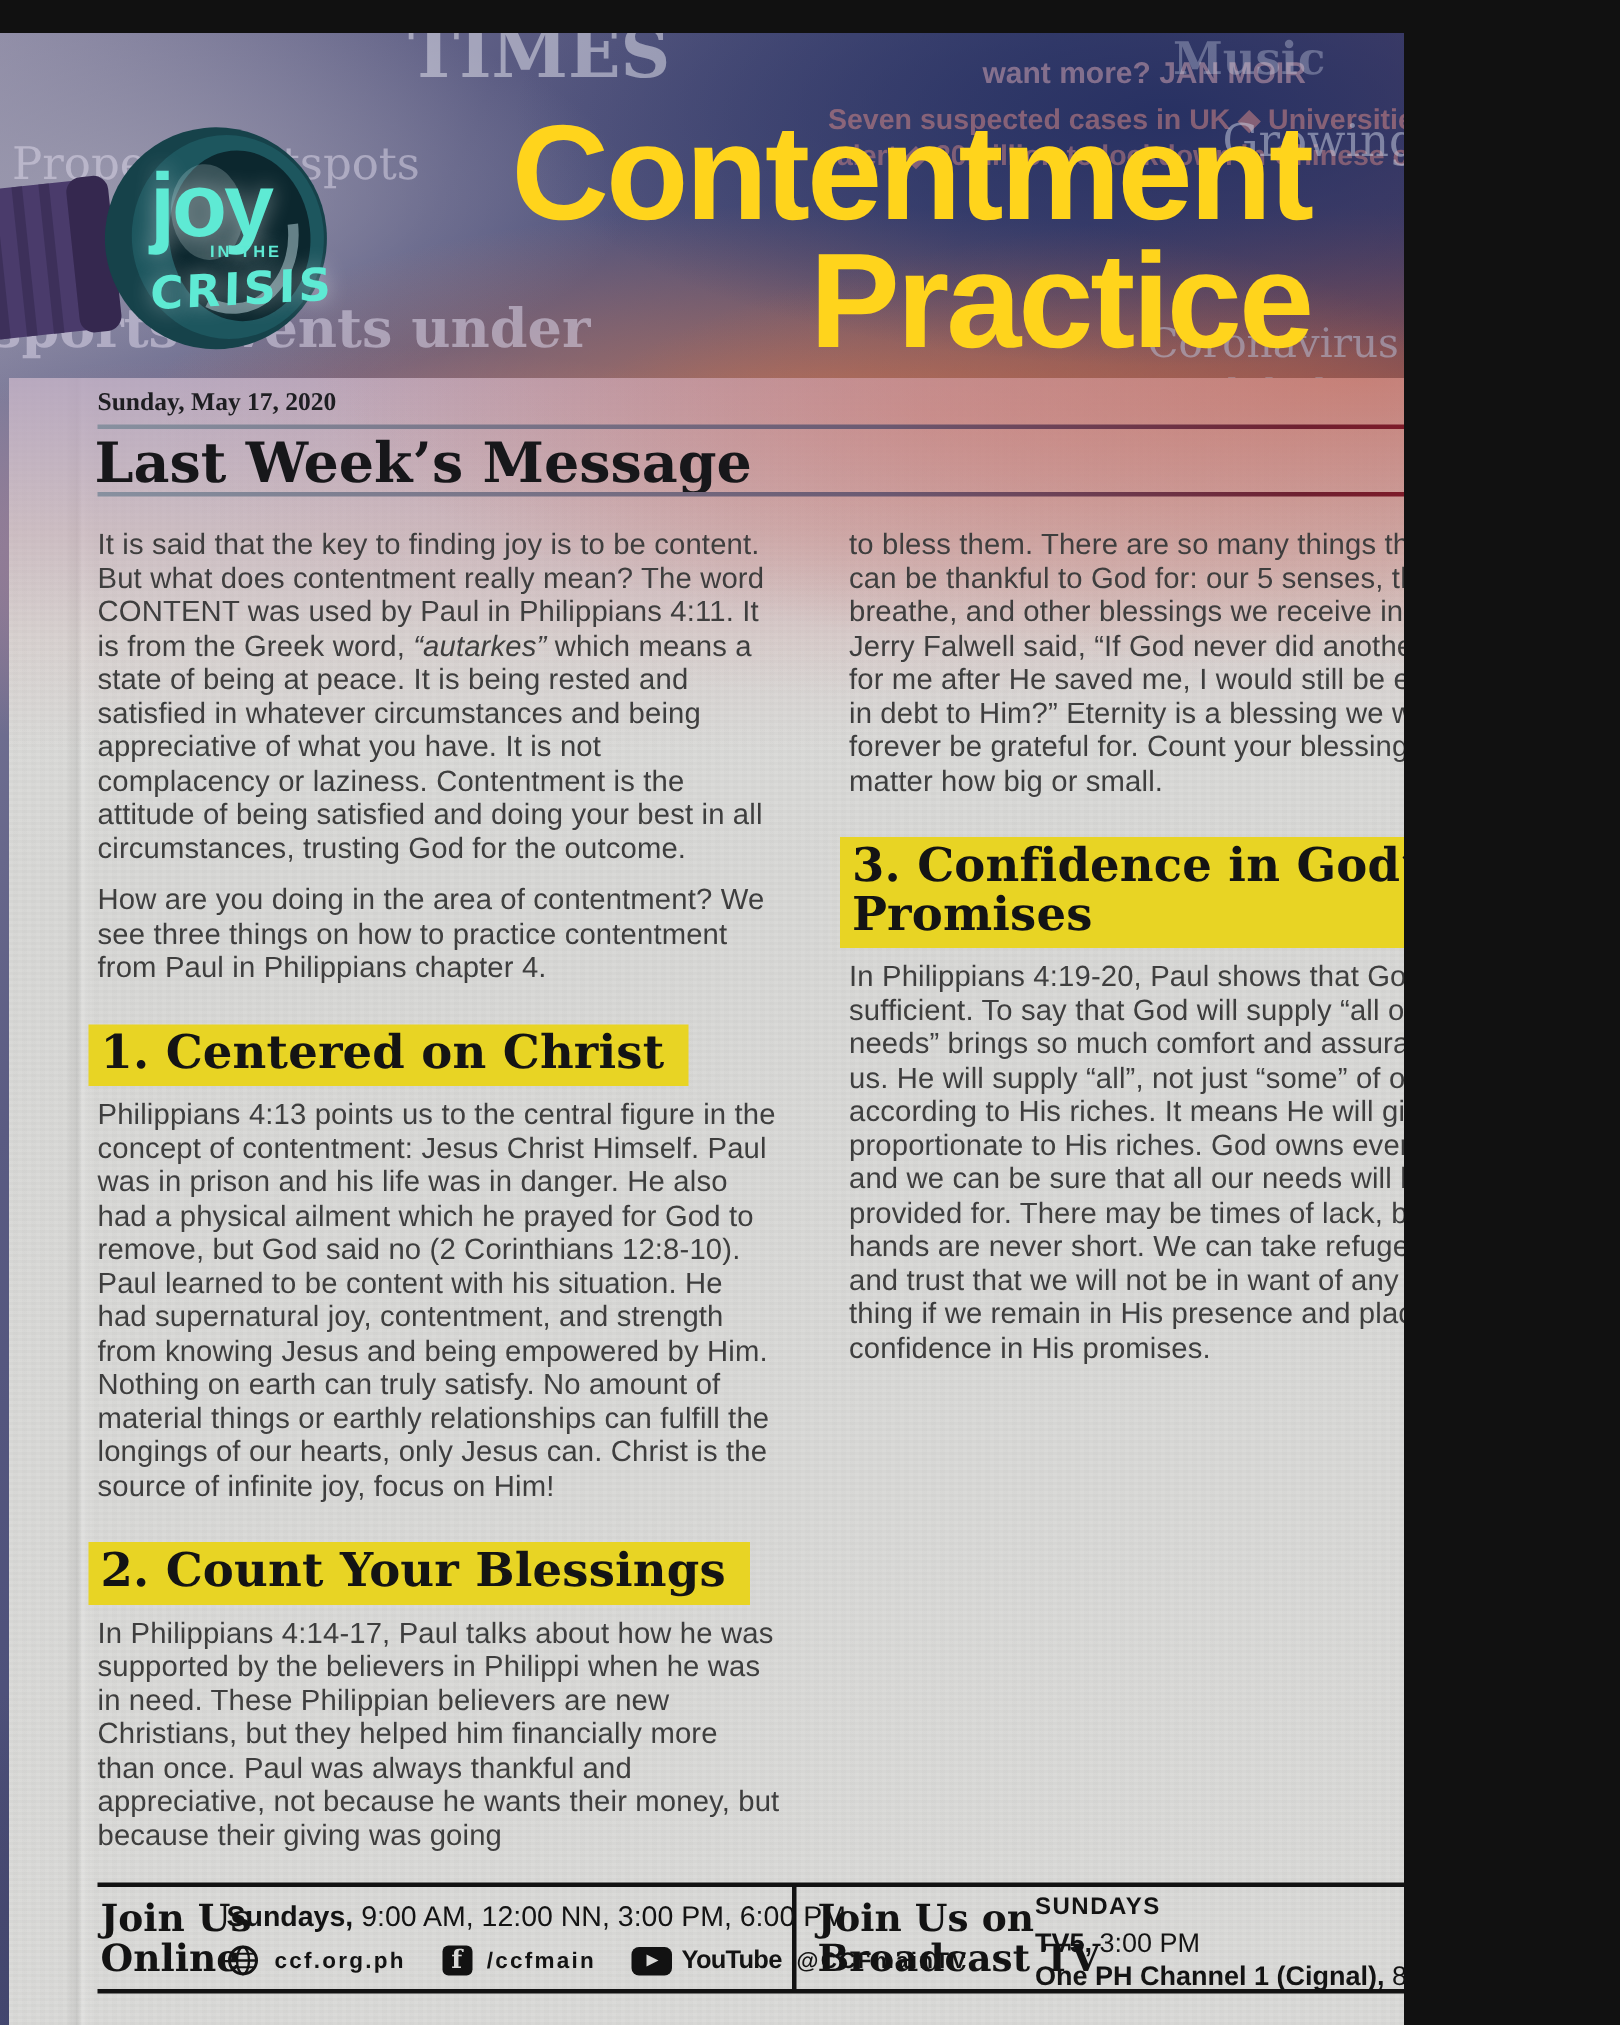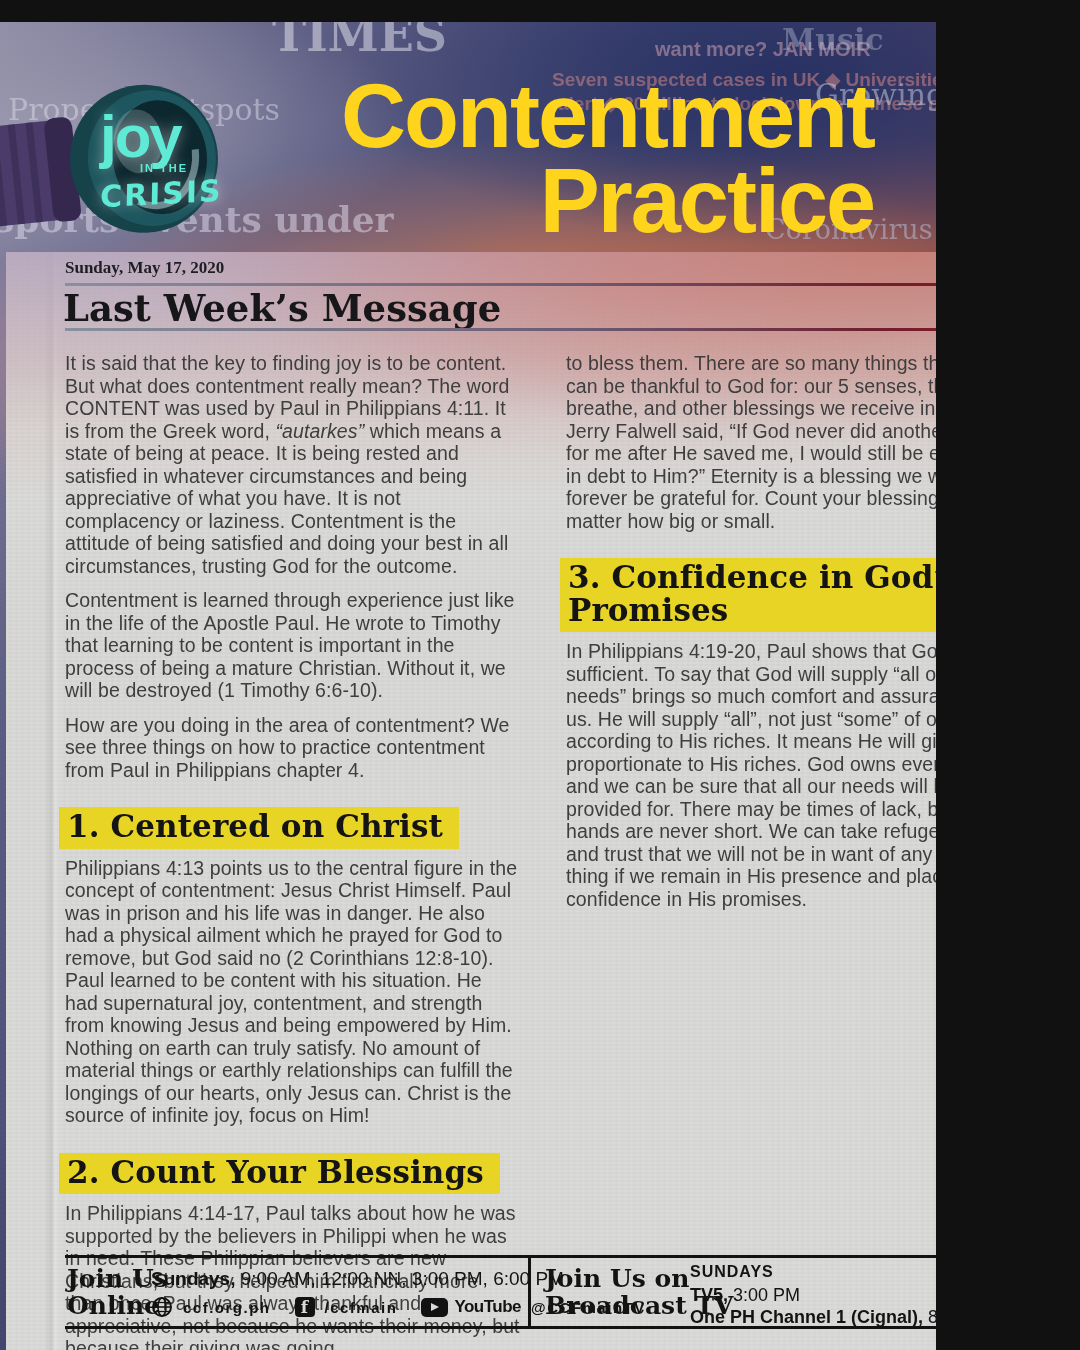--- a/index.html
+++ b/index.html
@@ -164,21 +164,20 @@
     <div>Practice</div>
   </div>
 
   <div class="date">Sunday, May 17, 2020</div>
   <div class="rule" style="top:261px;"></div>
   <div class="masthead-title">Last Week’s Message</div>
   <div class="rule" style="top:306px;"></div>
 
   <div class="col col-left">
     <p><span>It is said that the key to finding joy is to be content. But what does contentment really mean? The word CONTENT was used by Paul in Philippians 4:11. It is from the Greek word, </span><em>“autarkes”</em><span> which means a state of being at peace. It is being rested and satisfied in whatever circumstances and being appreciative of what you have. It is not complacency or laziness. Contentment is the attitude of being satisfied and doing your best in all circumstances, trusting God for the outcome.</span></p>
-    <p>Contentment is learned through experience just like in the life of the Apostle Paul. He wrote to Timothy that learning to be content is important in the process of being a mature Christian. Without it, we will be destroyed (1 Timothy 6:6-10).</p>
     <p>How are you doing in the area of contentment? We see three things on how to practice contentment from Paul in Philippians chapter 4.</p>
     <div class="sec-head" style="background:#e8d424;">1. Centered on Christ</div>
     <p class="sec-body">Philippians 4:13 points us to the central figure in the concept of contentment: Jesus Christ Himself. Paul was in prison and his life was in danger. He also had a physical ailment which he prayed for God to remove, but God said no (2 Corinthians 12:8-10). Paul learned to be content with his situation. He had supernatural joy, contentment, and strength from knowing Jesus and being empowered by Him. Nothing on earth can truly satisfy. No amount of material things or earthly relationships can fulfill the longings of our hearts, only Jesus can. Christ is the source of infinite joy, focus on Him!</p>
     <div class="sec-head" style="background:#e8d424;">2. Count Your Blessings</div>
     <p class="sec-body">In Philippians 4:14-17, Paul talks about how he was supported by the believers in Philippi when he was in need. These Philippian believers are new Christians, but they helped him financially more than once. Paul was always thankful and appreciative, not because he wants their money, but because their giving was going</p>
   </div>
 
   <div class="col col-right">
     <p class="sec-body">to bless them. There are so many things that we can be thankful to God for: our 5 senses, the air we breathe, and other blessings we receive in life. Jerry Falwell said, “If God never did another thing for me after He saved me, I would still be eternally in debt to Him?” Eternity is a blessing we will forever be grateful for. Count your blessings no matter how big or small.</p>
     <div class="sec-head wide" style="background:#e8d424;">3. Confidence in God’s Promises</div>

